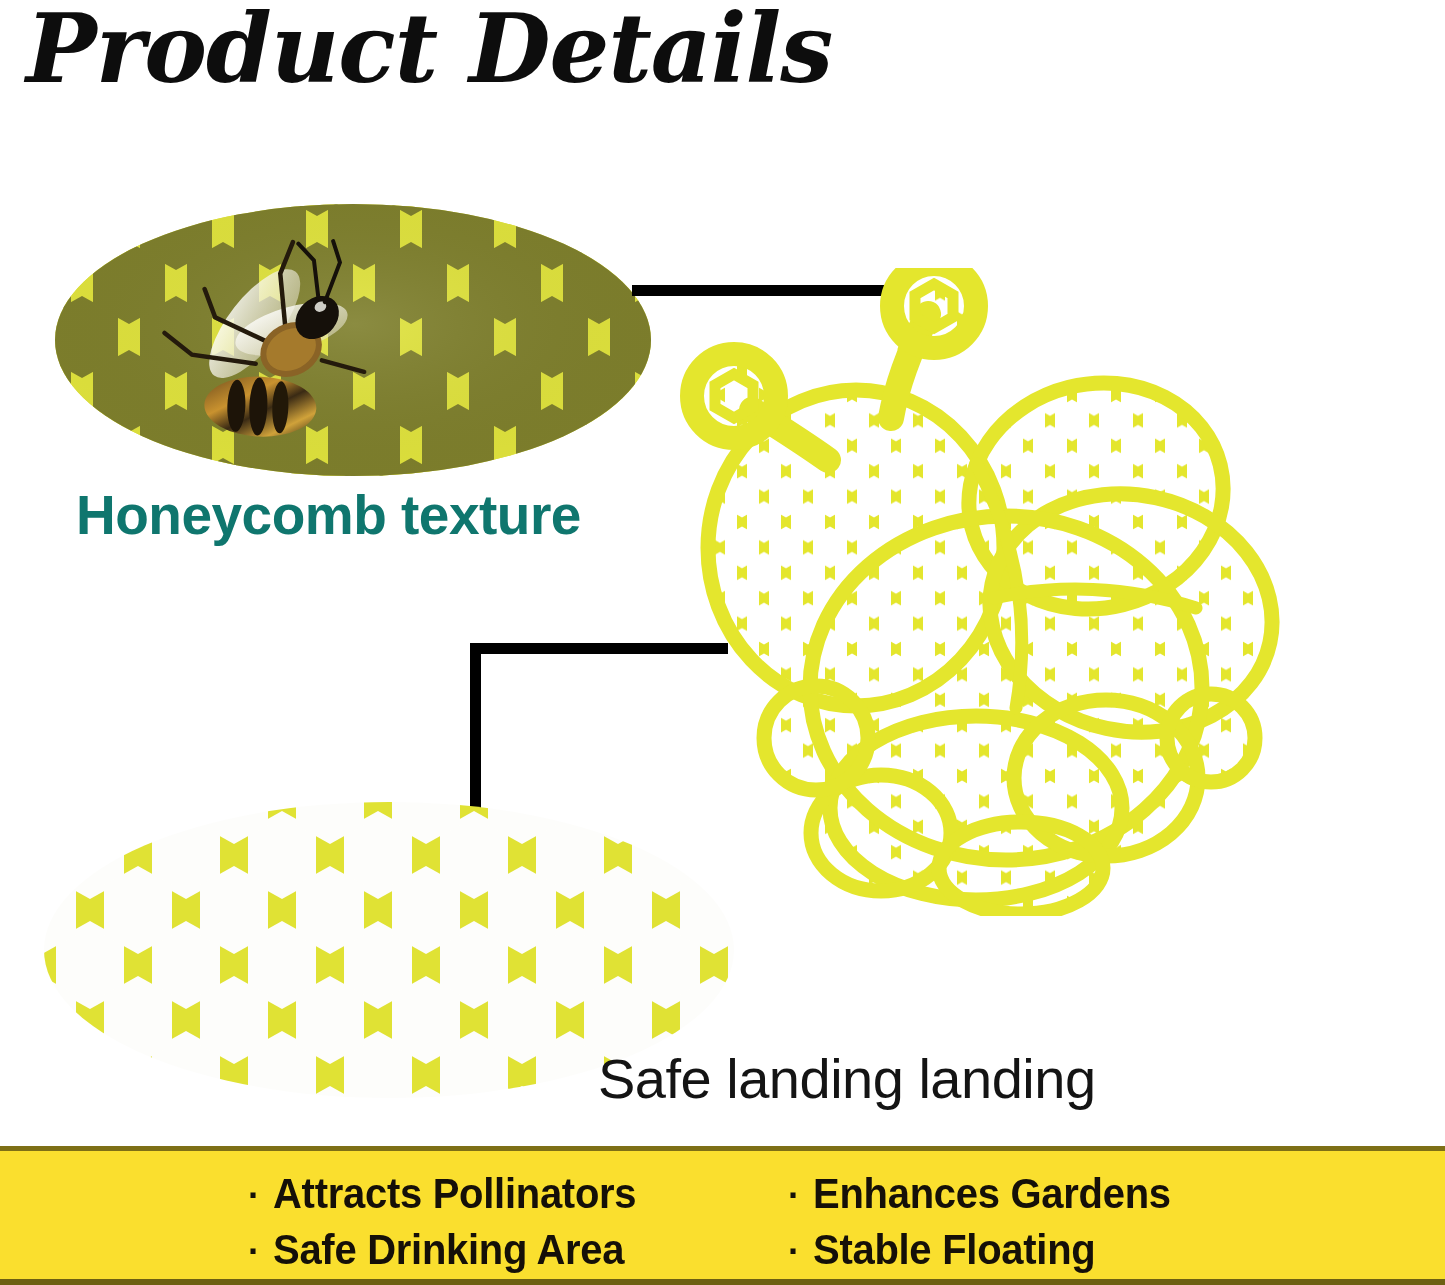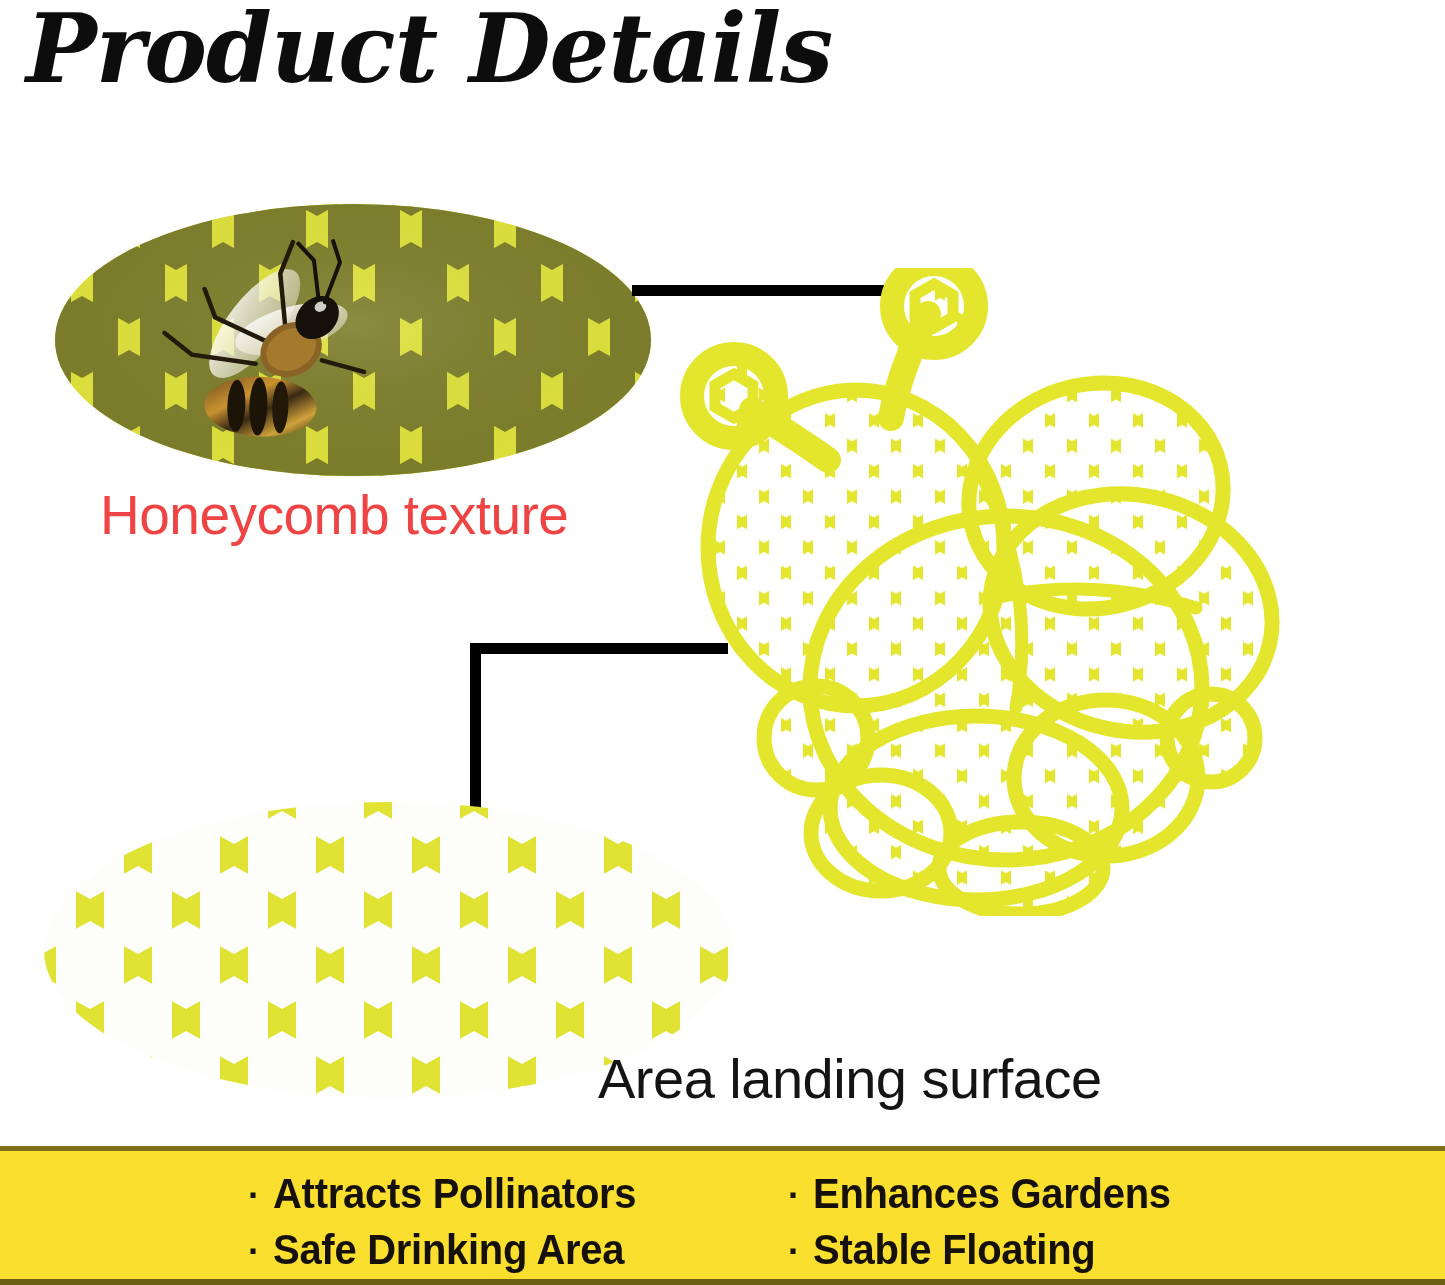--- a/index.html
+++ b/index.html
@@ -50,25 +50,24 @@
     width: 640px;
     height: 320px;
   }
 
   
   #honeycomb-texture-label {
     position: absolute;
     left: 76px;
     top: 483px;
     font-size: 55px;
-    font-weight: normal;
-    color: #ef4444;
+    font-weight: bold;
+    color: #0f766e;
     letter-spacing: -0.5px;
     white-space: nowrap;
-    margin-left: 24px;
   }
 
   
   #callout-line-top {
     position: absolute;
     left: 632px;
     top: 285px;
     width: 262px;
     height: 11px;
     background: #000000;
@@ -333,21 +332,21 @@
         <ellipse cx="347" cy="150" rx="345" ry="148" fill="white"></ellipse>
       </mask>
     </defs>
     <g mask="url(#landingMask)">
       <rect width="694" height="300" fill="url(#hexBig)"></rect>
       <rect width="694" height="300" fill="url(#hexBig2)"></rect>
     </g>
   </svg>
 </div>
 
-<div id="landing-surface-label">Area landing surface</div>
+<div id="landing-surface-label">Safe landing landing</div>
 
 <div id="feature-banner">
   <div class="banner-grid">
 
     <div class="feature-item">
       <span class="feature-bullet">·</span>
       <span class="feature-label">Attracts Pollinators</span>
     </div>
 
     <div class="feature-item">

